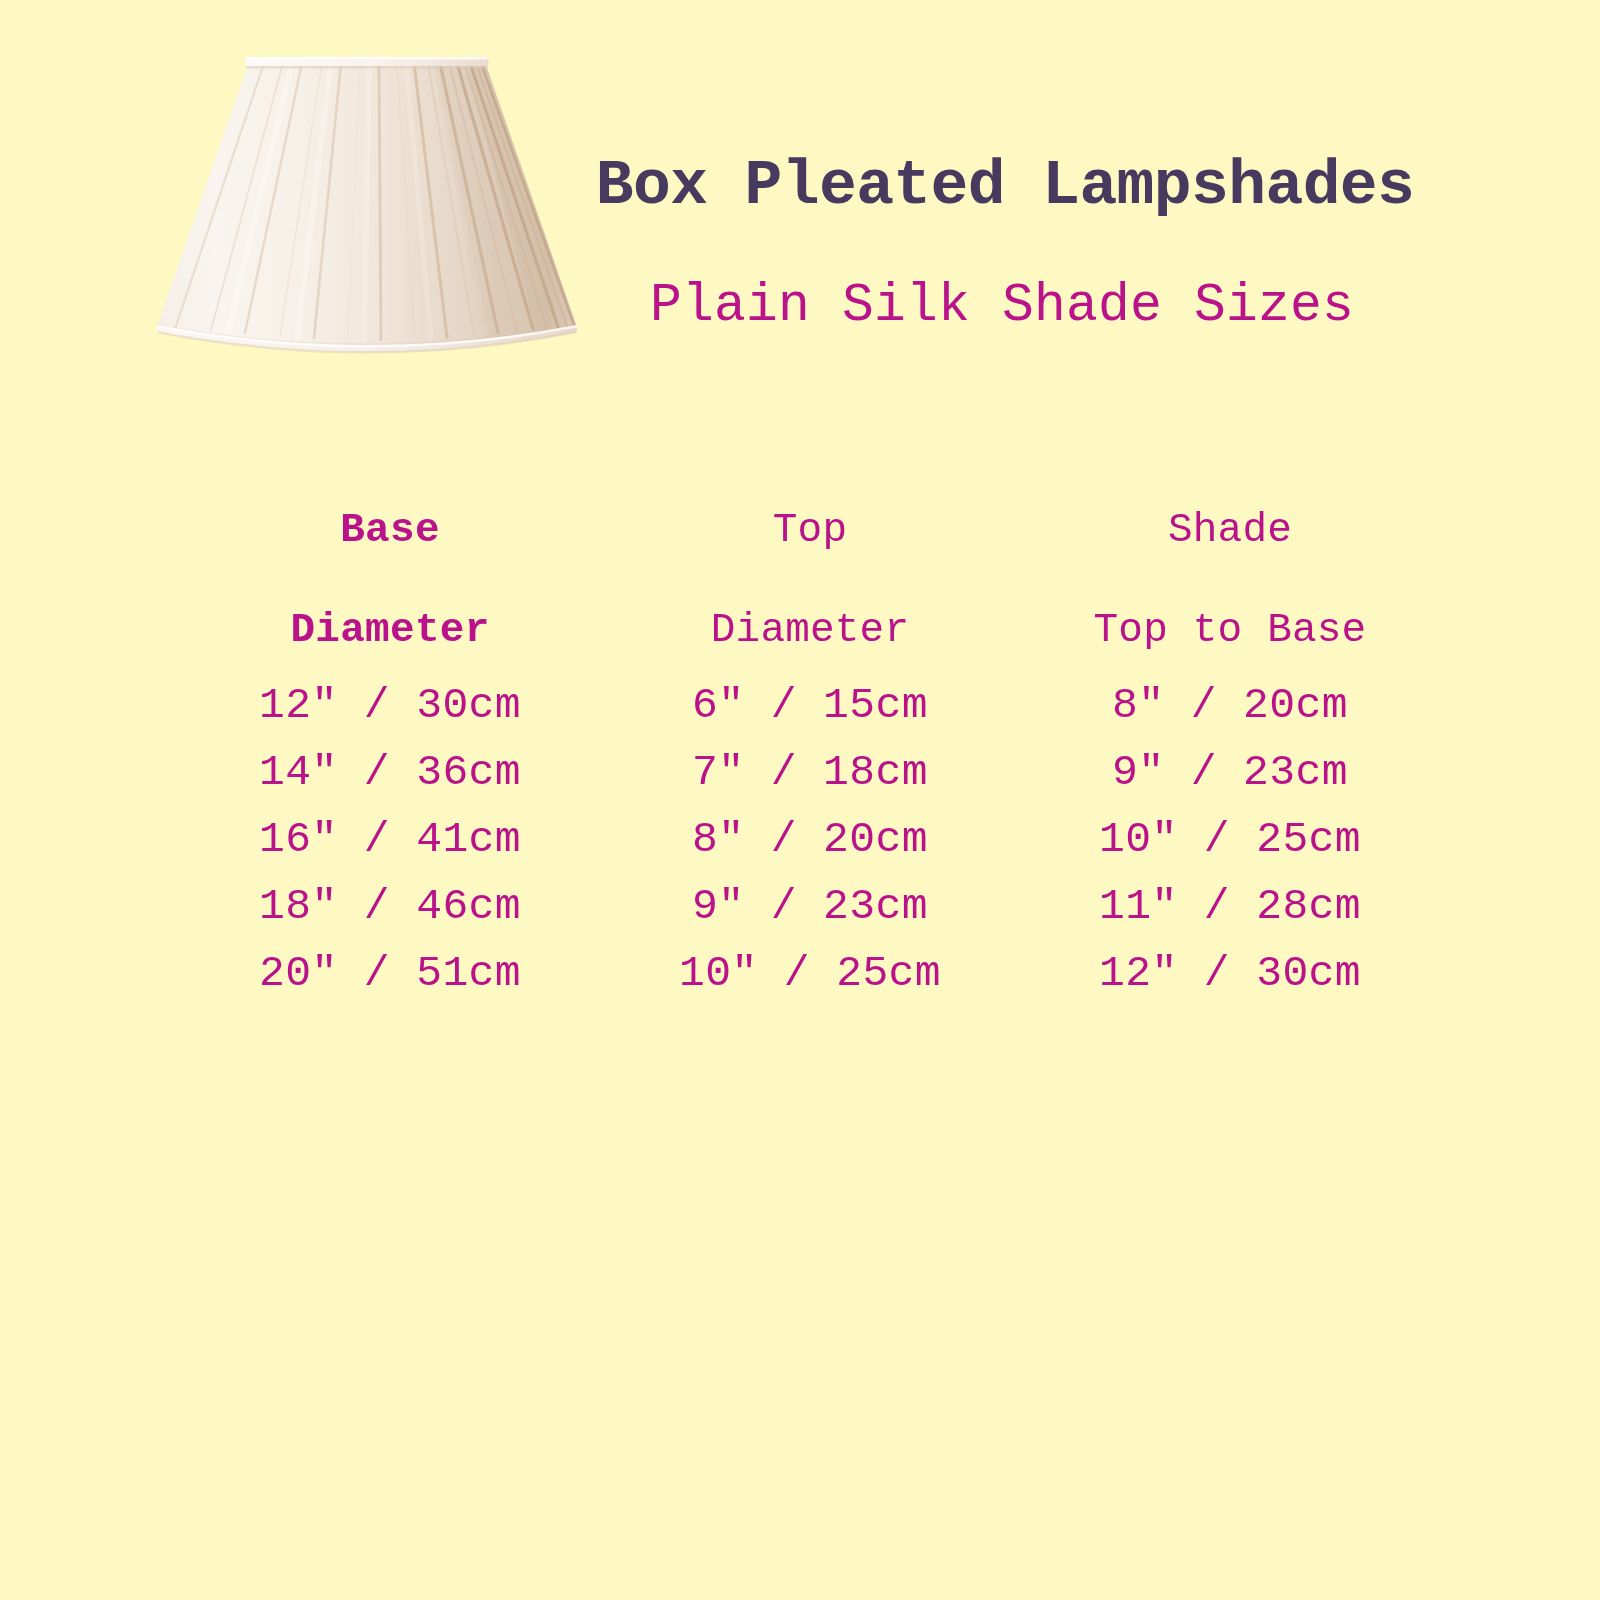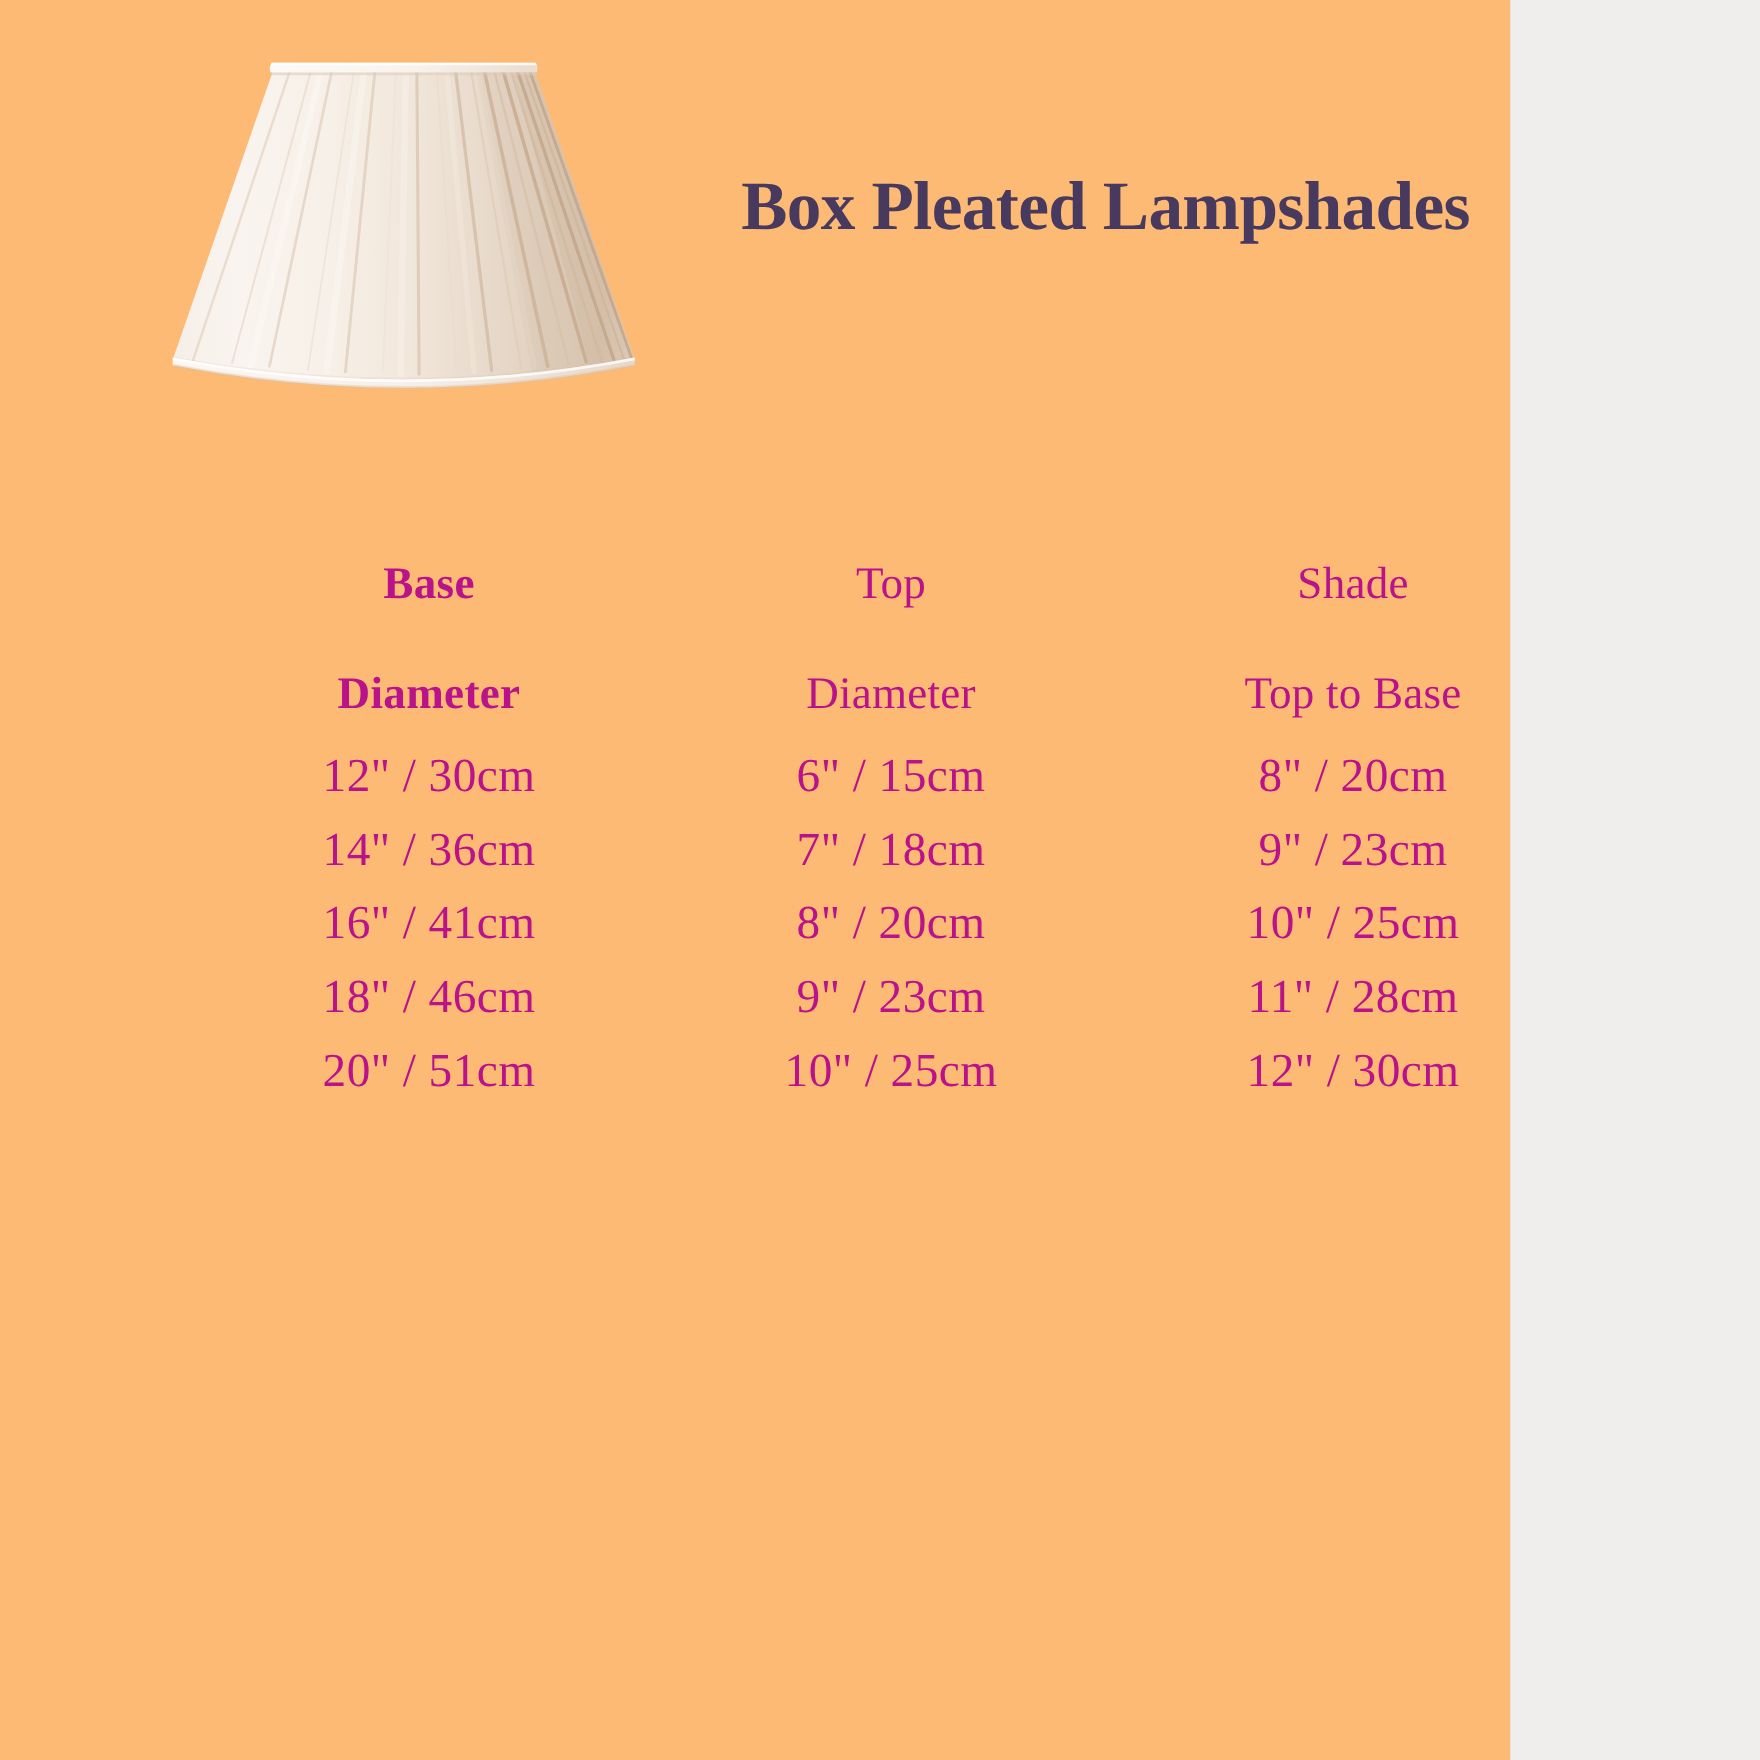--- a/index.html
+++ b/index.html
@@ -12,23 +12,24 @@
     height: 1600px;
     background: #f0eeec;
     font-family: "Liberation Serif", "DejaVu Serif", serif;
     overflow: hidden;
     position: relative;
   }
 
   #page {
     position: absolute;
     inset: 0;
-    width: 1373px;
+    width: 1600px;
     height: 1600px;
-    background: #fdba74;
+    background: #fef9c3;
+    font-family: Liberation Mono, monospace;
   }
 
   
   .shade-figure {
     position: absolute;
     left: 132px;
     top: 22px;
     width: 470px;
     height: 350px;
   }
@@ -186,20 +187,21 @@
       <g>
         <path d="M25,303 Q235,343 445,303 L445,310 Q235,351 25,310 Z" fill="url(#botRimGrad)"></path>
         <path d="M25,303 Q235,343 445,303 L445,305.5 Q235,345.5 25,305.5 Z" fill="#ffffff" opacity="0.75"></path>
         <path d="M26,309 Q235,349 444,309 L444,311.5 Q235,351.5 26,311.5 Z" fill="#d6c0aa" opacity="0.4"></path>
       </g>
     </svg>
   </div>
 
   <h1 class="title">Box Pleated Lampshades</h1>
 
+  <h2 class="subtitle">Plain Silk Shade Sizes</h2>
 
   <div class="size-table">
 
     <div class="col">
       <div class="col-header bold">
         <span>Base</span><br>
         <span>Diameter</span>
       </div>
       <div class="cell">12" / 30cm</div>
       <div class="cell">14" / 36cm</div>

